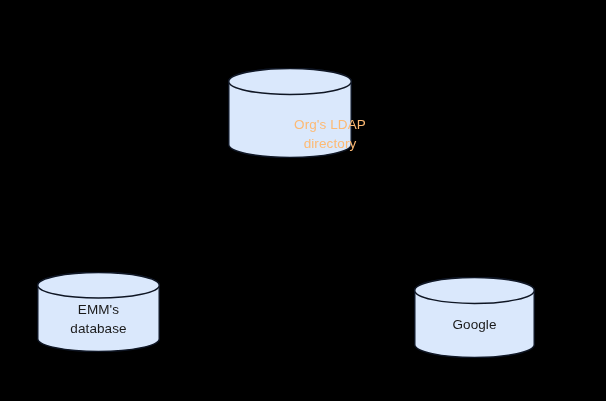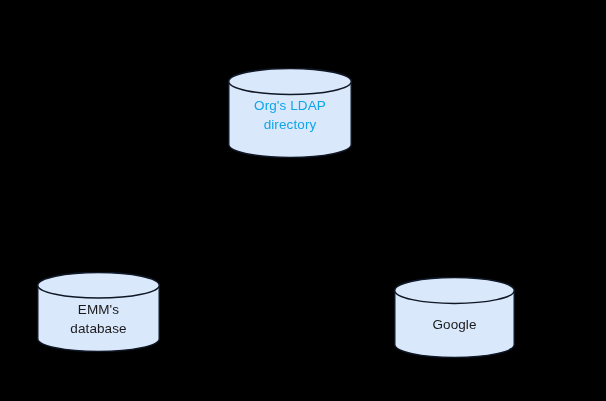--- a/index.html
+++ b/index.html
@@ -43,31 +43,31 @@
 </style>
 </head>
 <body style="background: rgb(0, 0, 0);">
 
 <div id="canvas" style="width: 606px; height: 401px; background: rgb(0, 0, 0);">
     <div class="db-node" style="left: 228px; top: 68px; width: 124px; height: 90px;">
       <svg width="124" height="90" viewBox="0 0 124 90">
         <path d="M 0.75 13.5 A 61.25 13 0 0 1 123.25 13.5 L 123.25 76.5 A 61.25 13 0 0 1 0.75 76.5 Z" fill="#dae8fc" stroke="#0f1624" stroke-width="1.5" stroke-linejoin="round"></path>
         <ellipse cx="62" cy="13.5" rx="61.25" ry="13" fill="#dae8fc" stroke="#0f1624" stroke-width="1.5"></ellipse>
       </svg>
-      <div class="db-label" style="color: #0ea5e9; top: 28px;">Org's LDAP
+      <div class="db-label" style="color: #fdba74; top: 47px; padding-left: 40px;">Org's LDAP
 directory</div>
     </div>
     <div class="db-node" style="left: 37px; top: 272px; width: 123px; height: 80px;">
       <svg width="123" height="80" viewBox="0 0 123 80">
         <path d="M 0.75 13.3 A 60.75 12.8 0 0 1 122.25 13.3 L 122.25 66.7 A 60.75 12.8 0 0 1 0.75 66.7 Z" fill="#dae8fc" stroke="#0f1624" stroke-width="1.5" stroke-linejoin="round"></path>
         <ellipse cx="61.5" cy="13.3" rx="60.75" ry="12.8" fill="#dae8fc" stroke="#0f1624" stroke-width="1.5"></ellipse>
       </svg>
       <div class="db-label" style="color: rgb(26, 26, 26); top: 27.65px;">EMM's
 database</div>
     </div>
-    <div class="db-node" style="left: 394px; top: 277px; width: 121px; height: 81px;">
+    <div class="db-node" style="left: 414px; top: 277px; width: 121px; height: 81px;">
       <svg width="121" height="81" viewBox="0 0 121 81">
         <path d="M 0.75 13.46 A 59.75 12.96 0 0 1 120.25 13.46 L 120.25 67.53999999999999 A 59.75 12.96 0 0 1 0.75 67.53999999999999 Z" fill="#dae8fc" stroke="#0f1624" stroke-width="1.5" stroke-linejoin="round"></path>
         <ellipse cx="60.5" cy="13.46" rx="59.75" ry="12.96" fill="#dae8fc" stroke="#0f1624" stroke-width="1.5"></ellipse>
       </svg>
       <div class="db-label" style="color: rgb(26, 26, 26); top: 37.73px;">Google</div>
     </div>
   </div>
 
 </body></html>

